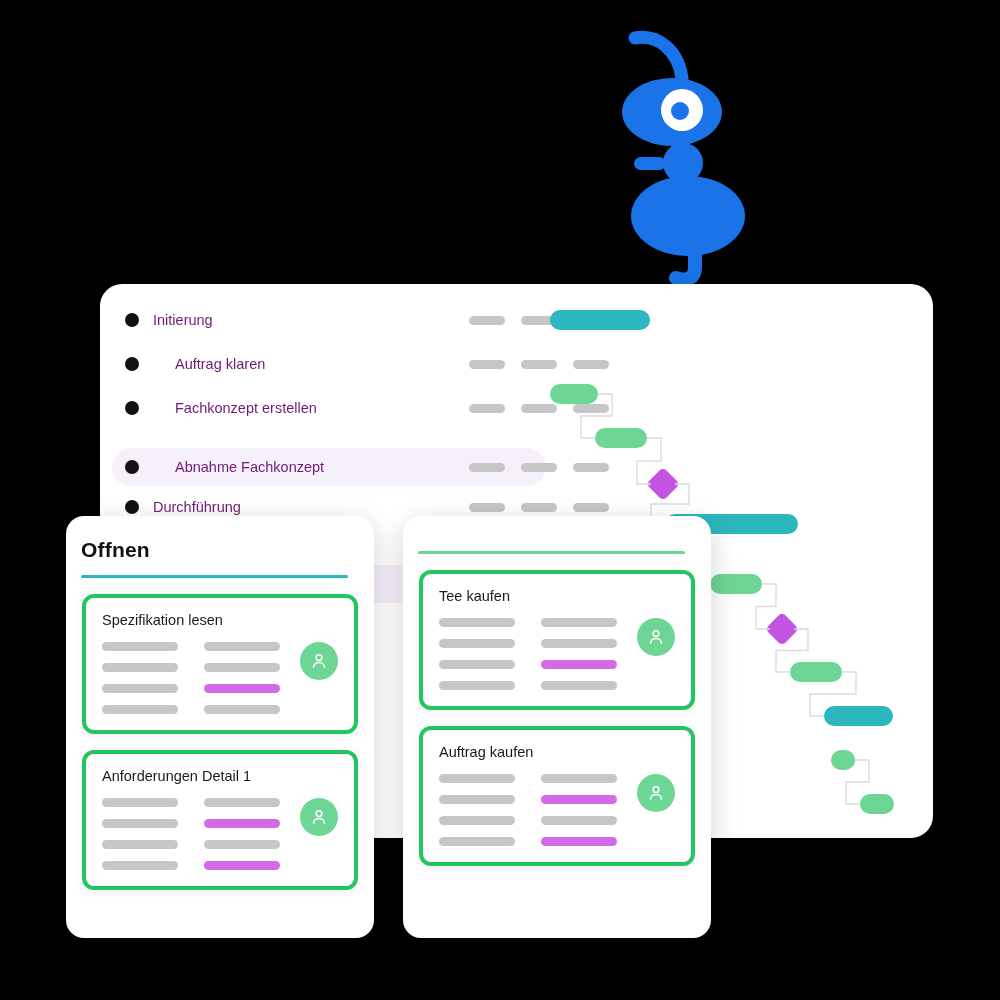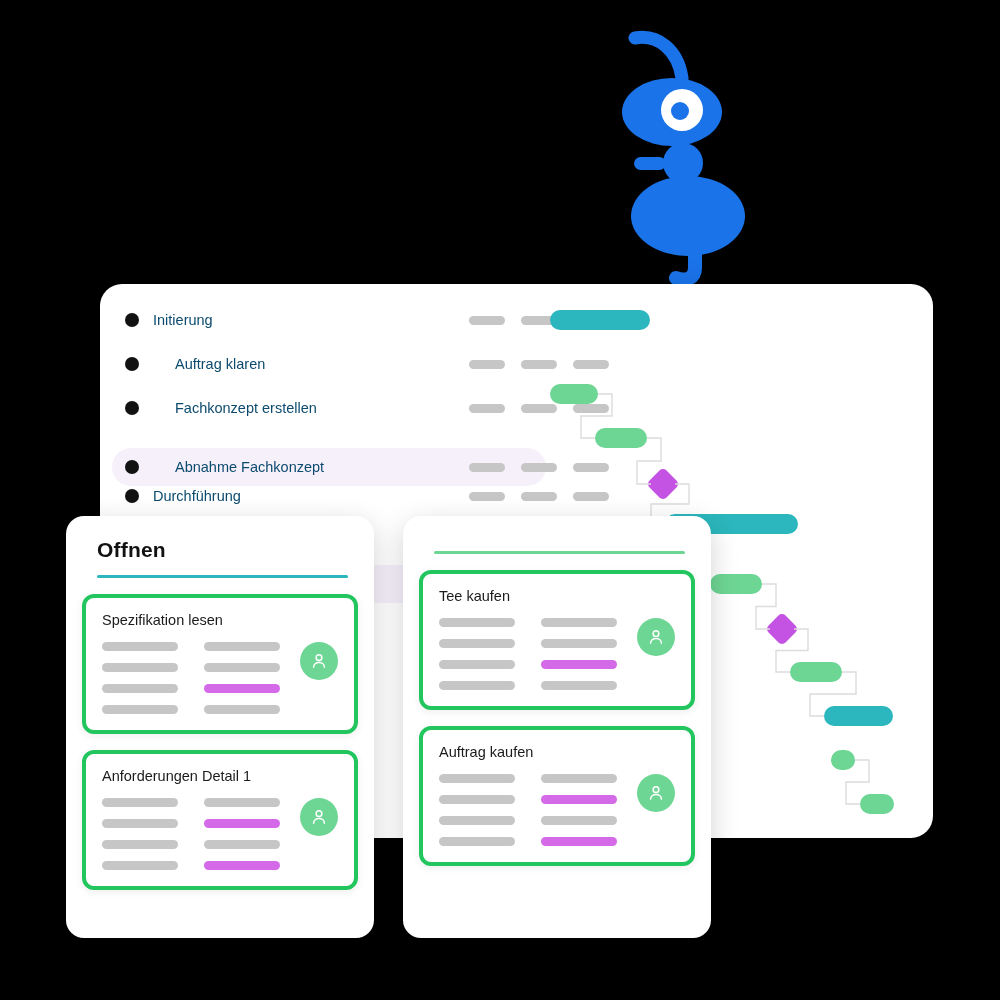--- a/index.html
+++ b/index.html
@@ -18,40 +18,40 @@
     box-shadow:0 10px 34px rgba(0,0,0,.16);
     overflow:hidden;
   }
   .row {
     position:absolute; left:12px; width:434px; height:38px;
     display:flex; align-items:center; border-radius:19px;
   }
   .row.hl { background:#f6f0fa; }
   .dot { width:14px; height:14px; border-radius:50%; background:#121212;
          margin-left:13px; flex:0 0 auto; }
-  .row-label { font-size:14.5px; color:#0c4a6e; white-space:nowrap; }
+  .row-label { font-size:14.5px; color:#701a75; white-space:nowrap; }
   .pills { position:absolute; left:357px; display:flex; gap:16px; }
   .pill { width:36px; height:9px; border-radius:5px; background:#c6c6c6; }
 
   
   .bars { position:absolute; left:0; top:0; right:0; bottom:0; pointer-events:none; }
   .gbar { position:absolute; height:20px; border-radius:10px; }
   .gbar.teal  { background:#2bb7bd; }
   .gbar.green { background:#6ed694; }
   .dia { position:absolute; width:24px; height:24px; background:#c452e2;
          border-radius:5px; transform:rotate(45deg); }
 
   
   .kan {
     position:absolute; background:#ffffff; border-radius:18px;
     box-shadow:0 8px 28px rgba(0,0,0,.18);
   }
   .kan.left  { left:66px;  top:516px; width:308px; height:422px; }
   .kan.right { left:403px; top:516px; width:308px; height:422px; }
-  .kan-head { padding:22px 26px 0 31px; }
+  .kan-head { padding:22px 26px 0 15px; }
   .kan-title { font-size:21px; font-weight:bold; color:#121212; letter-spacing:.2px; }
   .kan-rule { height:3px; border-radius:2px; margin-top:13px; }
 
   .card {
     margin:16px 16px 0 16px; background:#fff; border-radius:12px;
     border:4px solid #22c55e; box-shadow:0 2px 8px rgba(0,0,0,.07);
     padding:14px 16px 16px 16px; position:relative;
   }
   .card-title { font-size:14.5px; color:#1b1b1b; margin-bottom:14px; }
   .card-grid { display:flex; flex-direction:column; gap:12px; }
@@ -113,21 +113,21 @@
         </div>
         <div class="row hl" style="top: 164px;">
           <span class="dot"></span>
           <span class="row-label" style="margin-left: 36px;">Abnahme Fachkonzept</span>
           <span class="pills">
             <span class="pill"></span>
             <span class="pill"></span>
             <span class="pill"></span>
           </span>
         </div>
-        <div class="row" style="top: 193px;">
+        <div class="row" style="top: 204px;">
           <span class="dot"></span>
           <span class="row-label" style="margin-left: 14px;">Durchführung</span>
           <span class="pills">
             <span class="pill"></span>
             <span class="pill"></span>
             <span class="pill"></span>
           </span>
         </div>
         <div class="row" style="top: 237px;">
           <span class="dot"></span>

